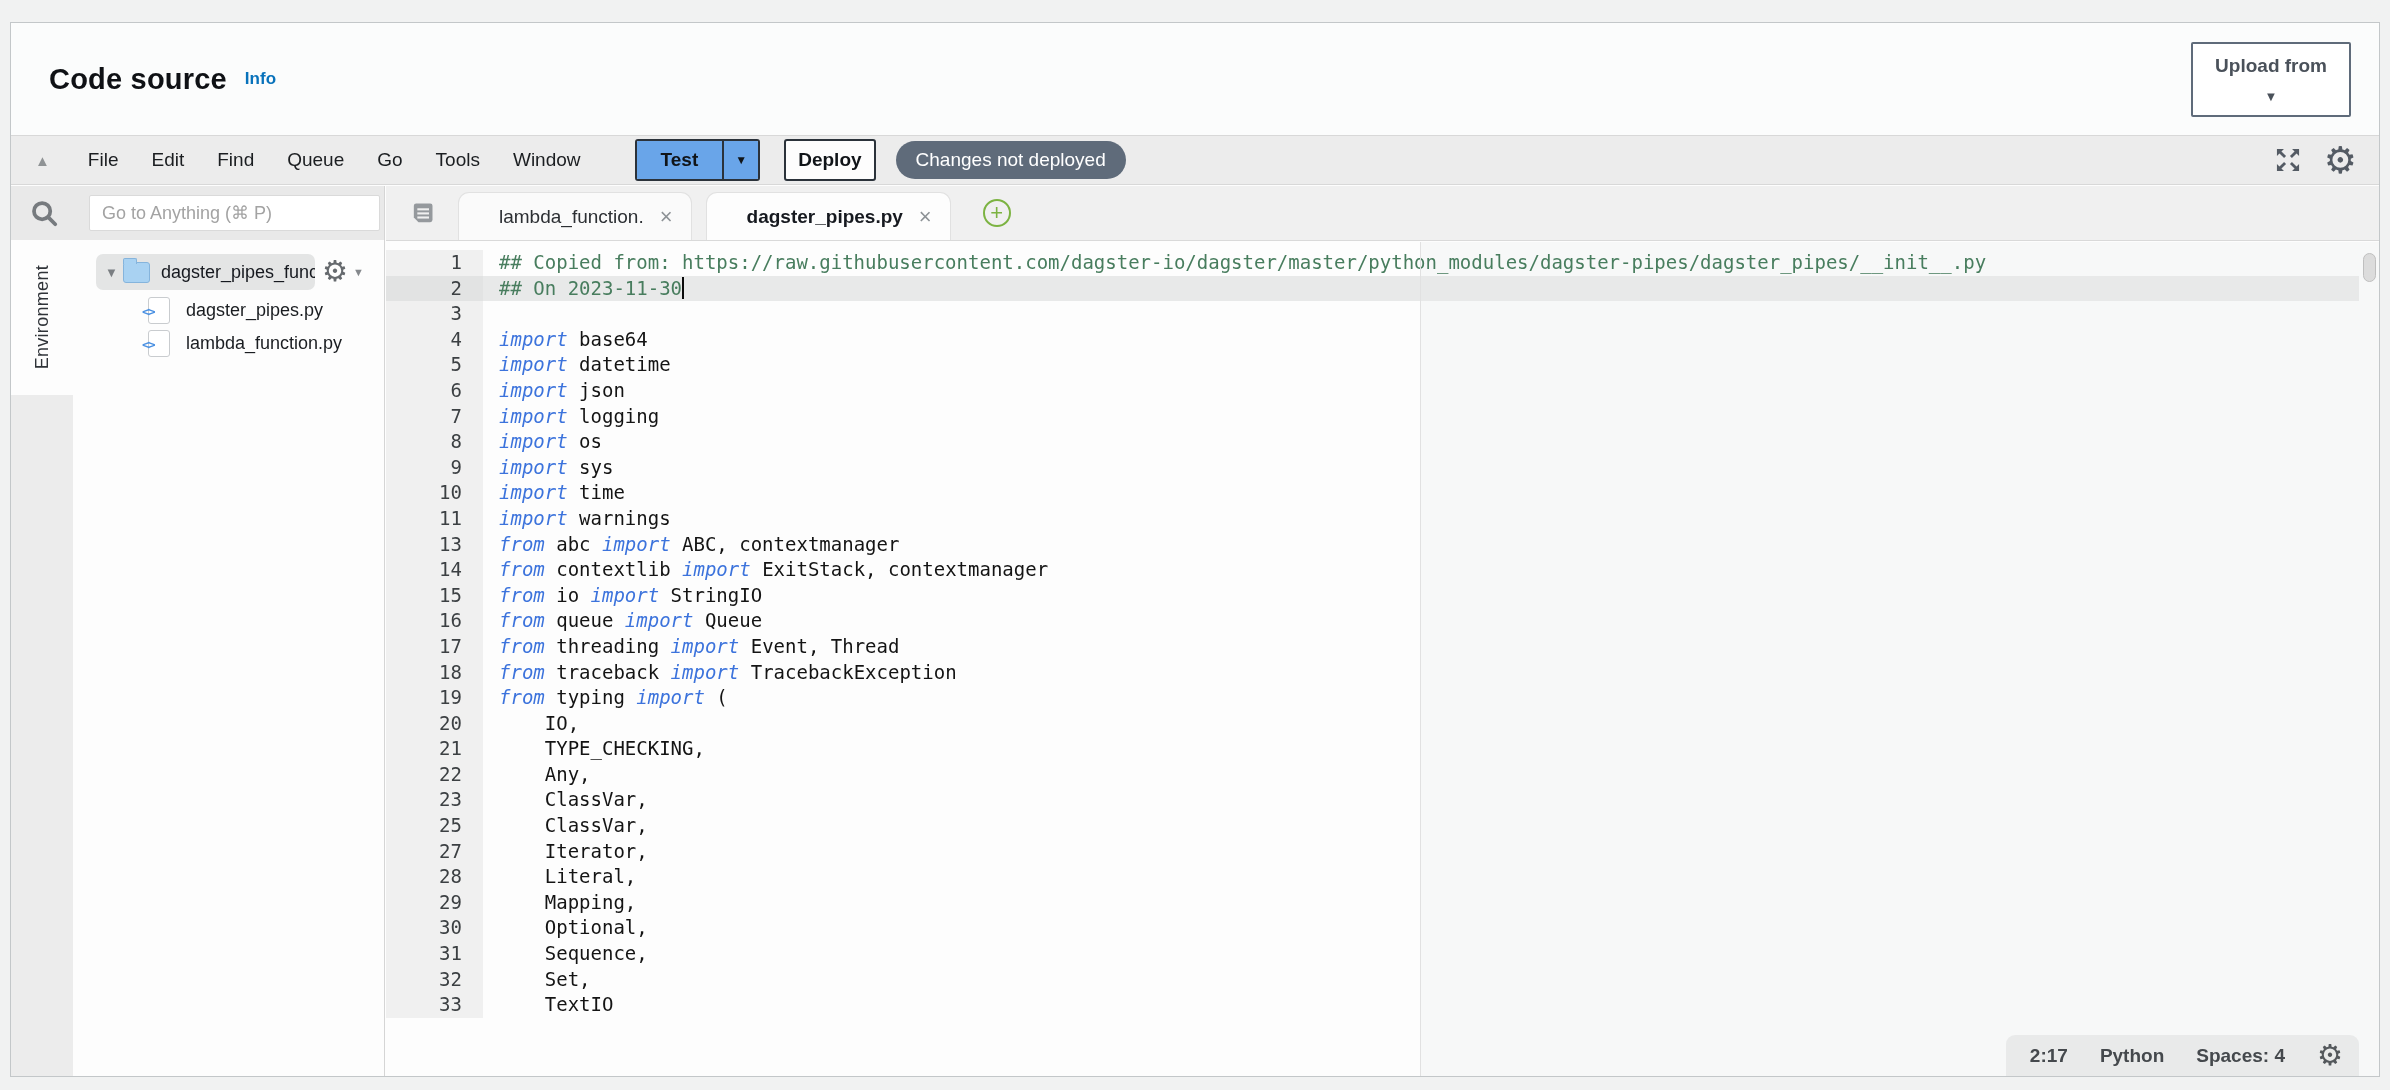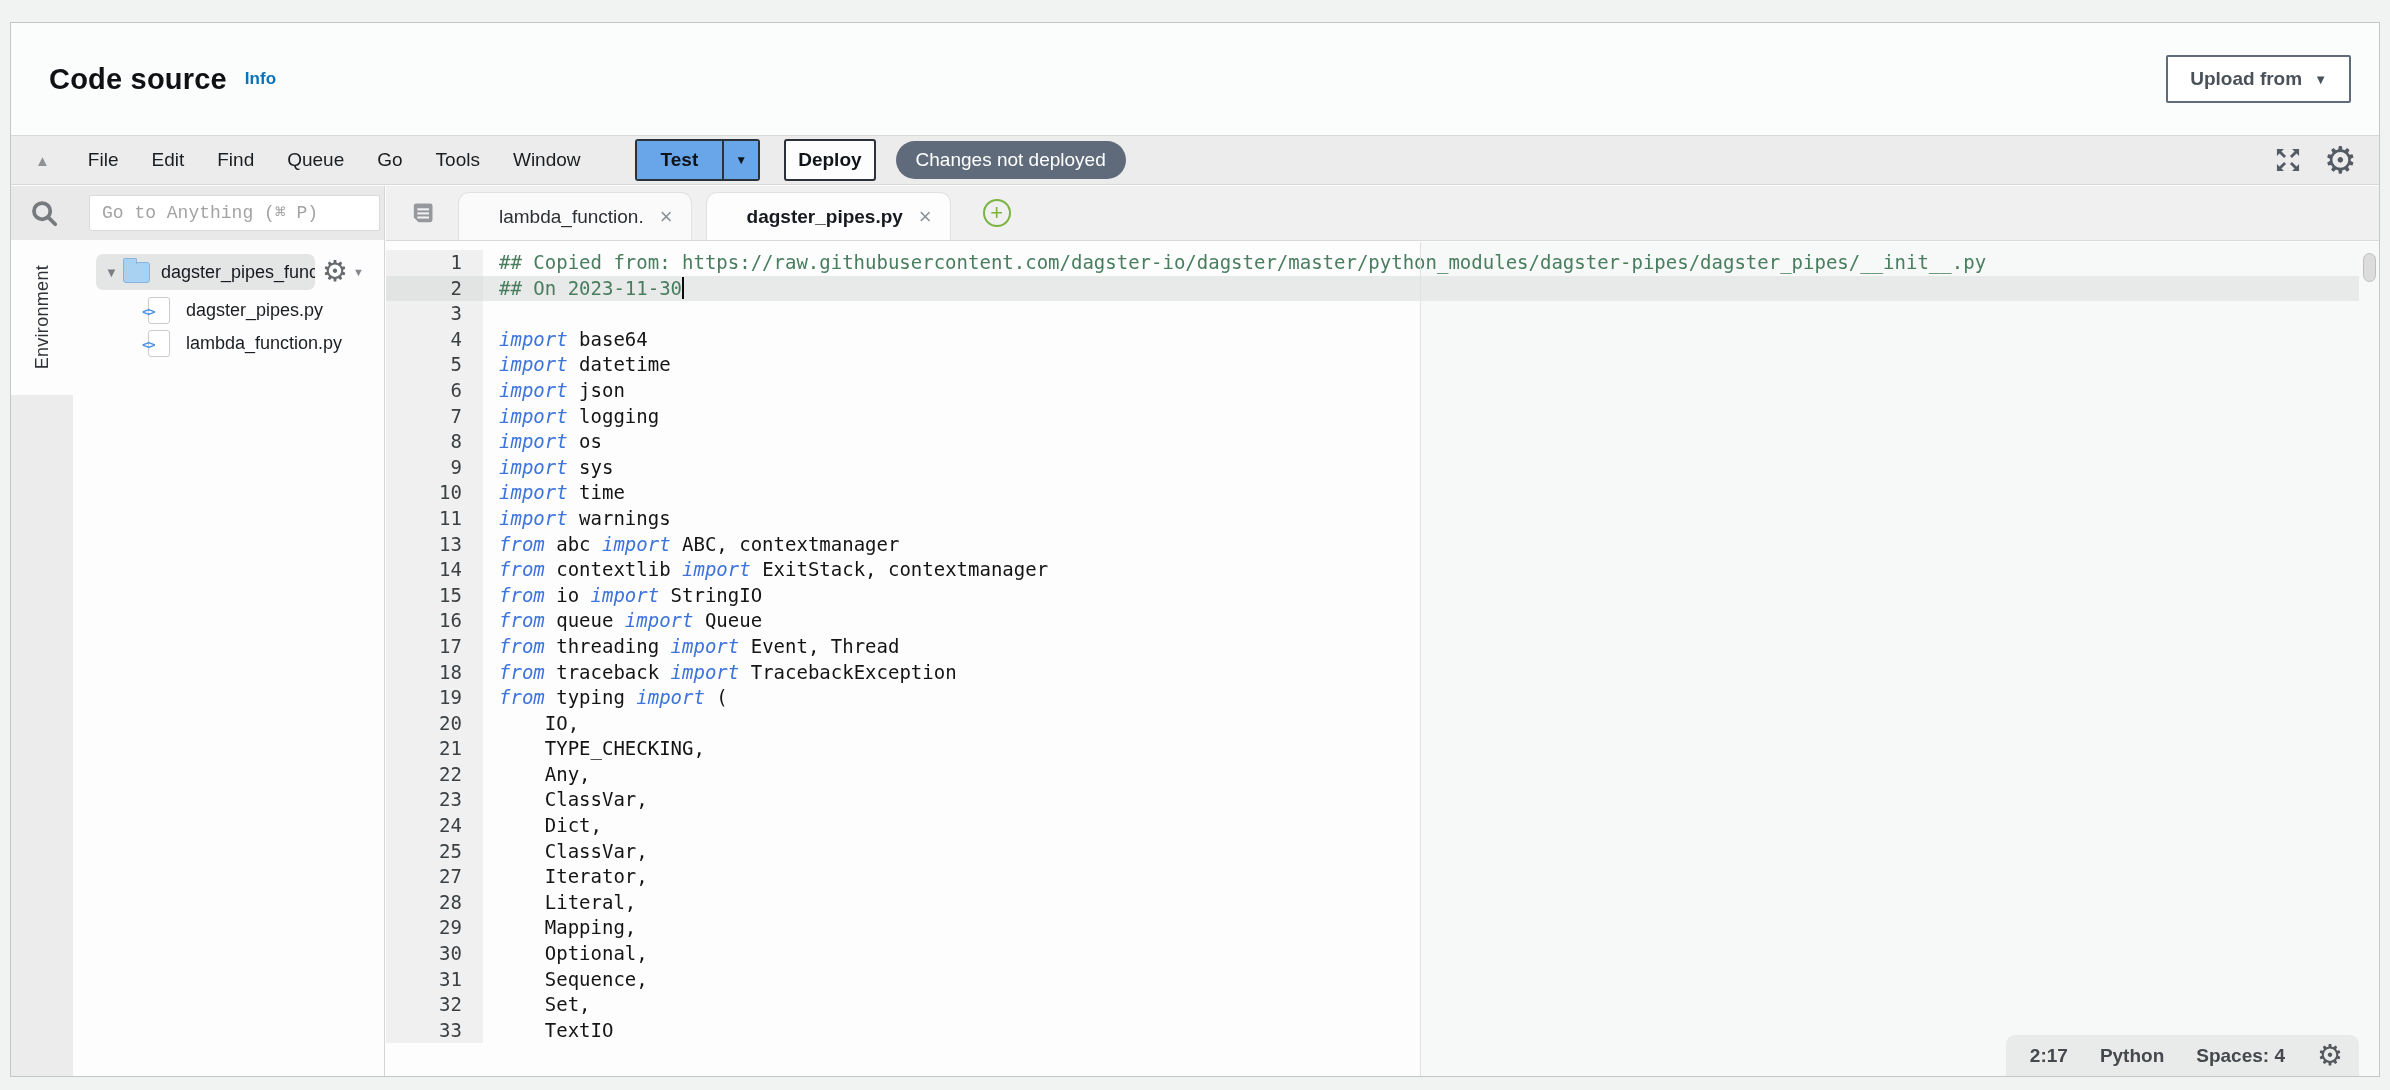--- a/index.html
+++ b/index.html
@@ -18,21 +18,21 @@
   .app-header{
     position:absolute; left:0; top:0; right:0; height:112px;
     background:#fbfcfc; display:flex; align-items:center; padding-left:38px;
   }
   .page-title{ font-size:29px; font-weight:800; color:#0f1115; margin:0; letter-spacing:.2px;}
   .info-link{ margin-left:18px; font-size:17px; font-weight:700; color:#0872bb; text-decoration:none; cursor:pointer;}
   .upload-btn{
     margin-left:auto; margin-right:28px; background:#fff;
     border:2px solid #5f6b7a; border-radius:2px; padding:11px 22px;
     font-size:19px; font-weight:700; color:#4a515a; cursor:pointer;
-    display:flex; align-items:center; gap:12px; font-family:inherit;
+    display:flex; align-items:center; gap:12px; font-family:inherit;flex-direction:column;
   }
   .caret-down{ font-size:13px; }
   
   .menubar{
     position:absolute; left:0; top:112px; right:0; height:50px;
     background:#ececec; border-top:1px solid #d8d8d8; border-bottom:1px solid #d8d8d8;
     display:flex; align-items:center;
   }
   .collapse-arrow{ margin-left:24px; color:#8f9395; font-size:15px; cursor:pointer; }
   .menu-items{ display:flex; gap:33px; margin-left:38px; }
@@ -59,21 +59,21 @@
   .gear-big{ font-size:37px; color:#545b64; cursor:pointer; line-height:1; }
   
   .content{ position:absolute; left:0; top:163px; right:0; bottom:0; }
   
   .sidebar{ position:absolute; left:0; top:0; width:374px; bottom:0; border-right:1px solid #d5d5d5; background:#fdfdfd;}
   .search-row{ position:absolute; left:0; top:0; width:100%; height:54px; background:#e9e9e9; display:flex; align-items:center; }
   .search-icon{ margin-left:18px; width:30px; height:30px; }
   .search-input{
     position:absolute; left:78px; top:9px; width:291px; height:36px;
     border:1px solid #dadada; border-radius:2px; background:#fff;
-    font-size:18px; color:#333; padding:0 12px; font-family:Liberation Mono, monospace; outline:none;
+    font-size:18px; color:#333; padding:0 12px; font-family:Liberation Sans, sans-serif; outline:none;
   }
   .search-input::placeholder{ color:#a3a3a3; }
   .env-strip{ position:absolute; left:0; top:54px; width:62px; bottom:0; background:#ececec; }
   .env-tab{
     position:absolute; left:0; top:0; width:62px; height:155px; background:#fdfdfd;
     display:flex; align-items:center; justify-content:center; cursor:pointer;
   }
   .env-tab span{
     writing-mode:vertical-rl; transform:rotate(180deg);
     font-size:18px; color:#2f3338; letter-spacing:.3px;
@@ -348,24 +348,20 @@
             </div>
             <div class="line">
               <span class="gutter-num">22</span>
               <span class="line-text"><span class="tok-plain">    Any,</span></span>
             </div>
             <div class="line">
               <span class="gutter-num">23</span>
               <span class="line-text"><span class="tok-plain">    ClassVar,</span></span>
             </div>
             <div class="line">
-              <span class="gutter-num">24</span>
-              <span class="line-text"><span class="tok-plain">    Dict,</span></span>
-            </div>
-            <div class="line">
               <span class="gutter-num">25</span>
               <span class="line-text"><span class="tok-plain">    ClassVar,</span></span>
             </div>
             <div class="line">
               <span class="gutter-num">27</span>
               <span class="line-text"><span class="tok-plain">    Iterator,</span></span>
             </div>
             <div class="line">
               <span class="gutter-num">28</span>
               <span class="line-text"><span class="tok-plain">    Literal,</span></span>

